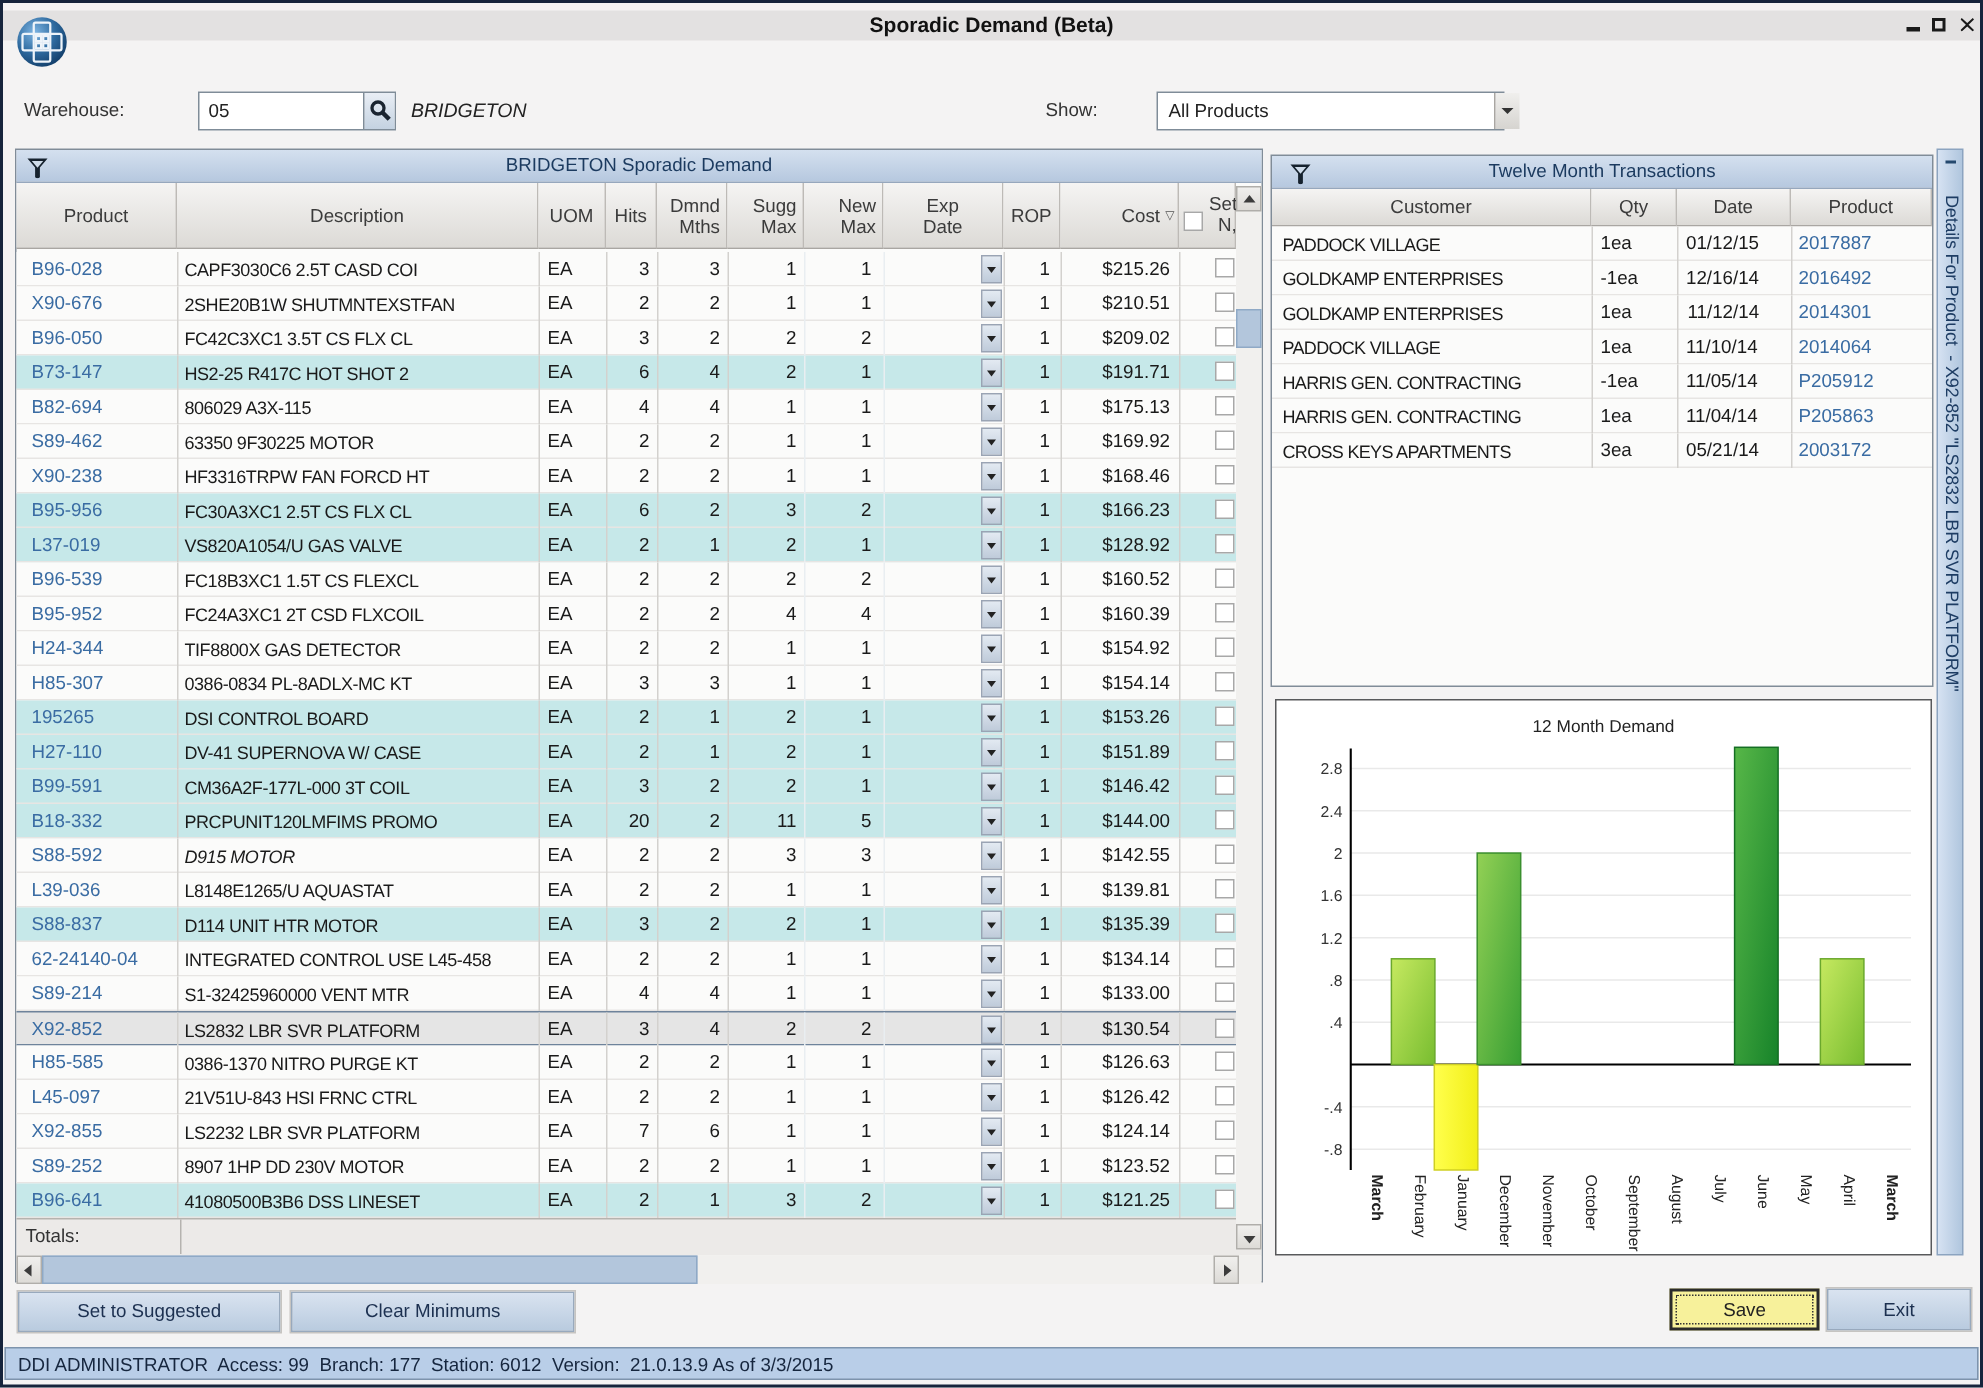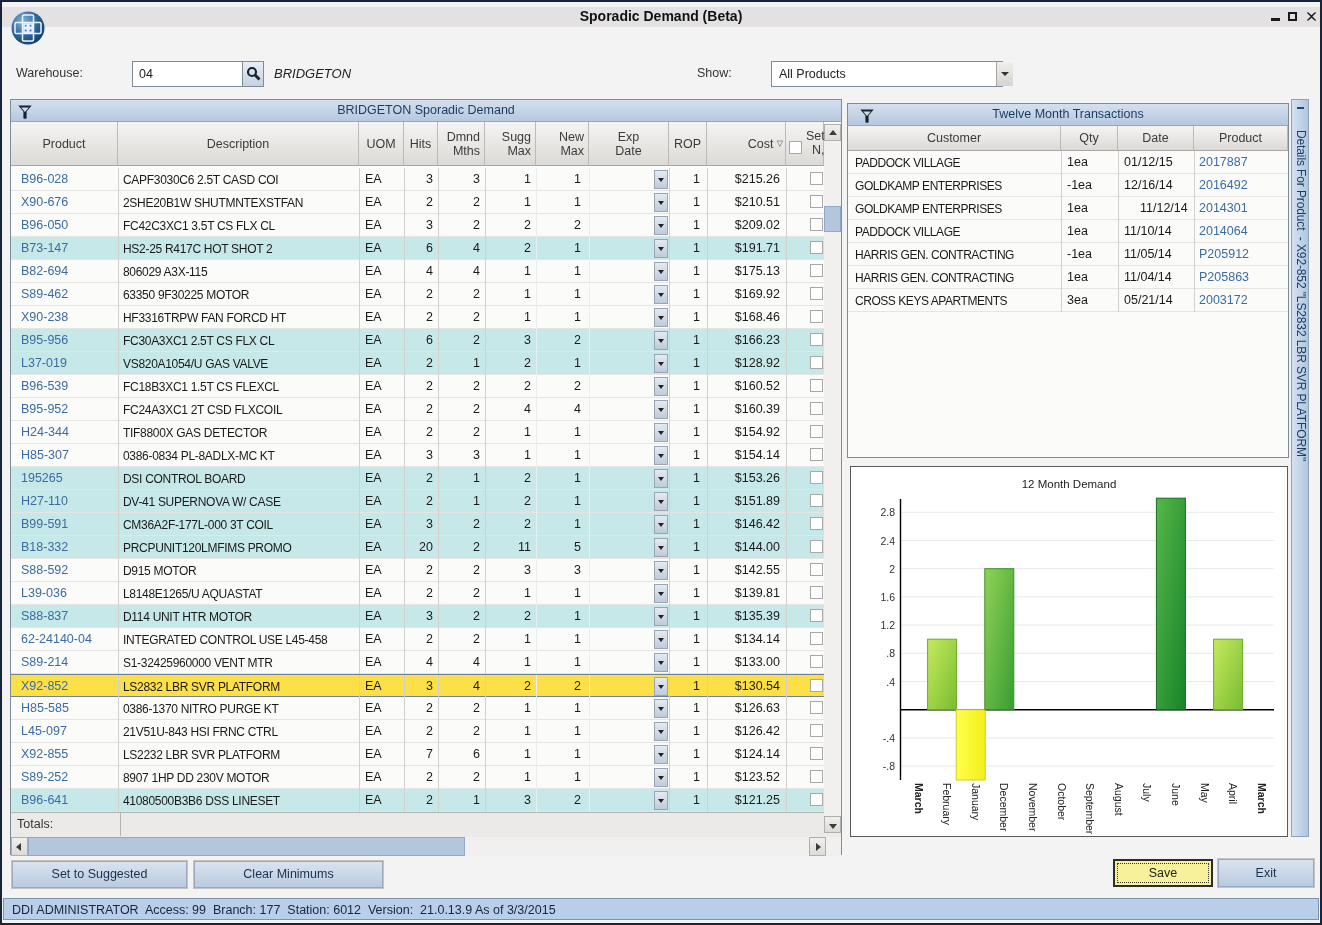--- a/index.html
+++ b/index.html
@@ -52,21 +52,21 @@
 <rect x="4" y="11.5" width="26" height="11" rx="1.2"></rect>
 <rect x="13" y="13" width="3.4" height="3.4"></rect>
 <rect x="17.8" y="13" width="3.4" height="3.4"></rect>
 <rect x="13" y="17.8" width="3.4" height="3.4"></rect>
 <rect x="17.8" y="17.8" width="3.4" height="3.4"></rect>
 </g>
     </svg>
 
 <div class="abs" style="left:14px;top:64px;font-size:12.5px;color:#333;">Warehouse:</div>
 <div class="abs" style="left:130px;top:59px;width:132px;height:26px;border:1px solid #7f8c98;background:#fff;">
-  <div class="abs" style="left:6px;top:5px;font-size:12.5px;color:#222;">04</div>
+  <div class="abs" style="left:6px;top:5px;font-size:12.5px;color:#222;">05</div>
   <div class="abs" style="left:109px;top:0;width:21px;height:24px;background:linear-gradient(#e9eef5,#c4d2e1);border-left:1px solid #7f8c98;">
     <svg width="15" height="15" viewBox="0 0 15 15" style="position:absolute;left:3px;top:4px;">
           <circle cx="6" cy="6" r="4" fill="none" stroke="#1a2430" stroke-width="2.2"></circle>
           <line x1="9" y1="9" x2="13.5" y2="13.5" stroke="#1a2430" stroke-width="3"></line>
         </svg>
   </div>
 </div>
 <div class="abs" style="left:272px;top:64px;font-size:13px;color:#222;font-style:italic;">BRIDGETON</div>
 <div class="abs" style="left:695px;top:64px;font-size:12.5px;color:#333;">Show:</div>
 <div class="abs" style="left:769px;top:59px;width:232px;height:26px;border:1px solid #7f8c98;background:#fff;">
@@ -496,21 +496,21 @@
 <div class="abs" style="left:348px;top:0;width:1px;height:23px;background:#d3d1ce;"></div>
 <div class="abs" style="left:393px;top:0;width:1px;height:23px;background:#d3d1ce;"></div>
 <div class="abs" style="left:427px;top:0;width:1px;height:23px;background:#d3d1ce;"></div>
 <div class="abs" style="left:474px;top:0;width:1px;height:23px;background:#d3d1ce;"></div>
 <div class="abs" style="left:525px;top:0;width:1px;height:23px;background:#e9eef1;"></div>
 <div class="abs" style="left:578px;top:0;width:1px;height:23px;background:#e9eef1;"></div>
 <div class="abs" style="left:658px;top:0;width:1px;height:23px;background:#d3d1ce;"></div>
 <div class="abs" style="left:696px;top:0;width:1px;height:23px;background:#d3d1ce;"></div>
 <div class="abs" style="left:775px;top:0;width:1px;height:23px;background:#d3d1ce;"></div>
 <div class="abs pid" style="left:10px;top:4px;">S88-592</div>
-<div class="abs" style="left:112px;top:5px;font-size:12px;letter-spacing:-0.3px;">D915 MOTOR</div>
+<div class="abs" style="left:112px;top:5px;font-size:12px;letter-spacing:-0.3px;font-style:italic;">D915 MOTOR</div>
 <div class="abs" style="left:354px;top:4px;">EA</div>
 <div class="abs num" style="left:393px;top:4px;width:29px;">2</div>
 <div class="abs num" style="left:427px;top:4px;width:42px;">2</div>
 <div class="abs num" style="left:474px;top:4px;width:46px;">3</div>
 <div class="abs num" style="left:525px;top:4px;width:45px;">3</div>
 <div class="ddb" style="left:643px;top:2px;"></div>
 <div class="abs num" style="left:658px;top:4px;width:31px;">1</div>
 <div class="abs num" style="left:696px;top:4px;width:73px;">$142.55</div>
 <span class="cb" style="left:799px;top:4px;"></span>
 </div>
@@ -599,21 +599,21 @@
 <div class="abs" style="left:354px;top:4px;">EA</div>
 <div class="abs num" style="left:393px;top:4px;width:29px;">4</div>
 <div class="abs num" style="left:427px;top:4px;width:42px;">4</div>
 <div class="abs num" style="left:474px;top:4px;width:46px;">1</div>
 <div class="abs num" style="left:525px;top:4px;width:45px;">1</div>
 <div class="ddb" style="left:643px;top:2px;"></div>
 <div class="abs num" style="left:658px;top:4px;width:31px;">1</div>
 <div class="abs num" style="left:696px;top:4px;width:73px;">$133.00</div>
 <span class="cb" style="left:799px;top:4px;"></span>
 </div>
-<div class="abs row" style="left:0;top:574px;width:822px;height:23px;background:#fde047;border-top:1px solid #6e839b;border-bottom:1px solid #6e839b;">
+<div class="abs row" style="left:0;top:574px;width:822px;height:23px;background:#e5e5e5;border-top:1px solid #6e839b;border-bottom:1px solid #6e839b;">
 <div class="abs" style="left:107px;top:0;width:1px;height:23px;background:#d3d1ce;"></div>
 <div class="abs" style="left:348px;top:0;width:1px;height:23px;background:#d3d1ce;"></div>
 <div class="abs" style="left:393px;top:0;width:1px;height:23px;background:#d3d1ce;"></div>
 <div class="abs" style="left:427px;top:0;width:1px;height:23px;background:#d3d1ce;"></div>
 <div class="abs" style="left:474px;top:0;width:1px;height:23px;background:#d3d1ce;"></div>
 <div class="abs" style="left:525px;top:0;width:1px;height:23px;background:#e9eef1;"></div>
 <div class="abs" style="left:578px;top:0;width:1px;height:23px;background:#e9eef1;"></div>
 <div class="abs" style="left:658px;top:0;width:1px;height:23px;background:#d3d1ce;"></div>
 <div class="abs" style="left:696px;top:0;width:1px;height:23px;background:#d3d1ce;"></div>
 <div class="abs" style="left:775px;top:0;width:1px;height:23px;background:#d3d1ce;"></div>
@@ -798,21 +798,21 @@
 <div class="abs" style="left:219px;top:4px;">-1ea</div>
 <div class="abs" style="left:276px;top:4px;">12/16/14</div>
 <div class="abs pid" style="left:351px;top:4px;">2016492</div>
 </div>
 <div class="abs row" style="left:0;top:93px;width:440px;height:23px;background:#fbfbfa;border-bottom:1px solid #e7e5e3;">
 <div class="abs" style="left:213px;top:0;width:1px;height:23px;background:#d3d1ce;"></div>
 <div class="abs" style="left:270px;top:0;width:1px;height:23px;background:#d3d1ce;"></div>
 <div class="abs" style="left:346px;top:0;width:1px;height:23px;background:#d3d1ce;"></div>
 <div class="abs" style="left:7px;top:5px;font-size:12px;letter-spacing:-0.45px;">GOLDKAMP ENTERPRISES</div>
 <div class="abs" style="left:219px;top:4px;">1ea</div>
-<div class="abs" style="left:292px;top:4px;">11/12/14</div>
+<div class="abs" style="left:277px;top:4px;">11/12/14</div>
 <div class="abs pid" style="left:351px;top:4px;">2014301</div>
 </div>
 <div class="abs row" style="left:0;top:116px;width:440px;height:23px;background:#fbfbfa;border-bottom:1px solid #e7e5e3;">
 <div class="abs" style="left:213px;top:0;width:1px;height:23px;background:#d3d1ce;"></div>
 <div class="abs" style="left:270px;top:0;width:1px;height:23px;background:#d3d1ce;"></div>
 <div class="abs" style="left:346px;top:0;width:1px;height:23px;background:#d3d1ce;"></div>
 <div class="abs" style="left:7px;top:5px;font-size:12px;letter-spacing:-0.45px;">PADDOCK VILLAGE</div>
 <div class="abs" style="left:219px;top:4px;">1ea</div>
 <div class="abs" style="left:276px;top:4px;">11/10/14</div>
 <div class="abs pid" style="left:351px;top:4px;">2014064</div>

